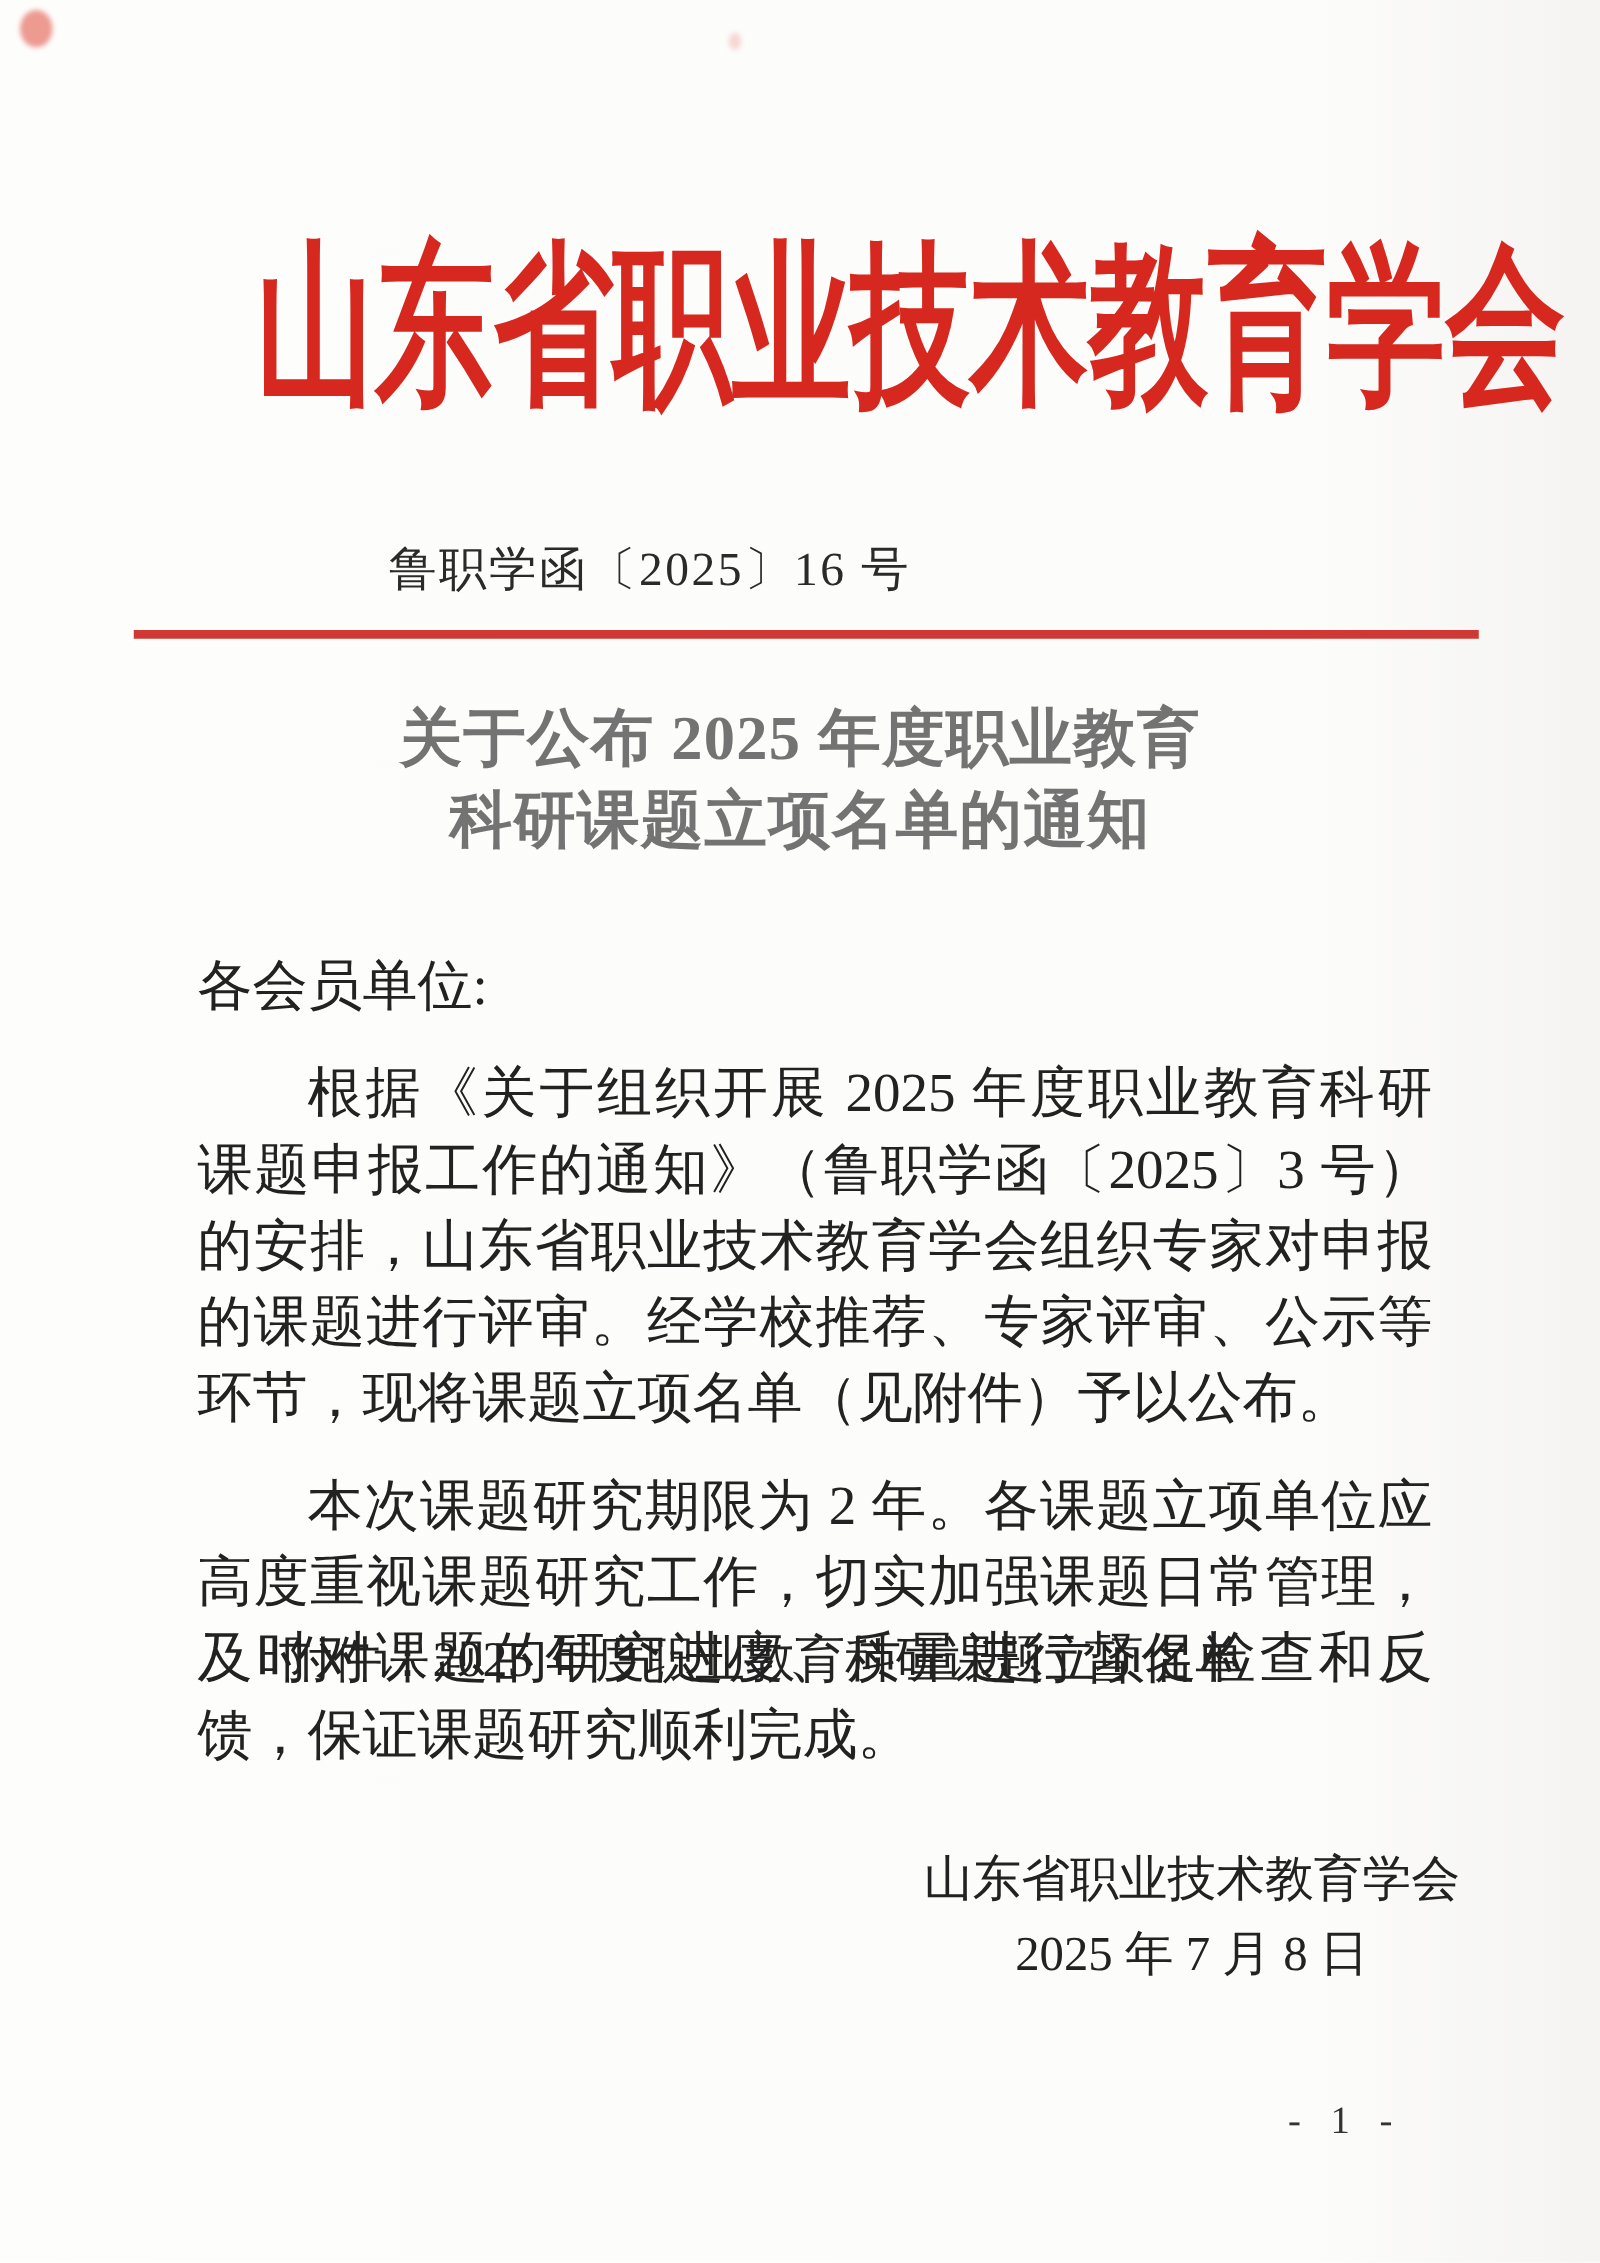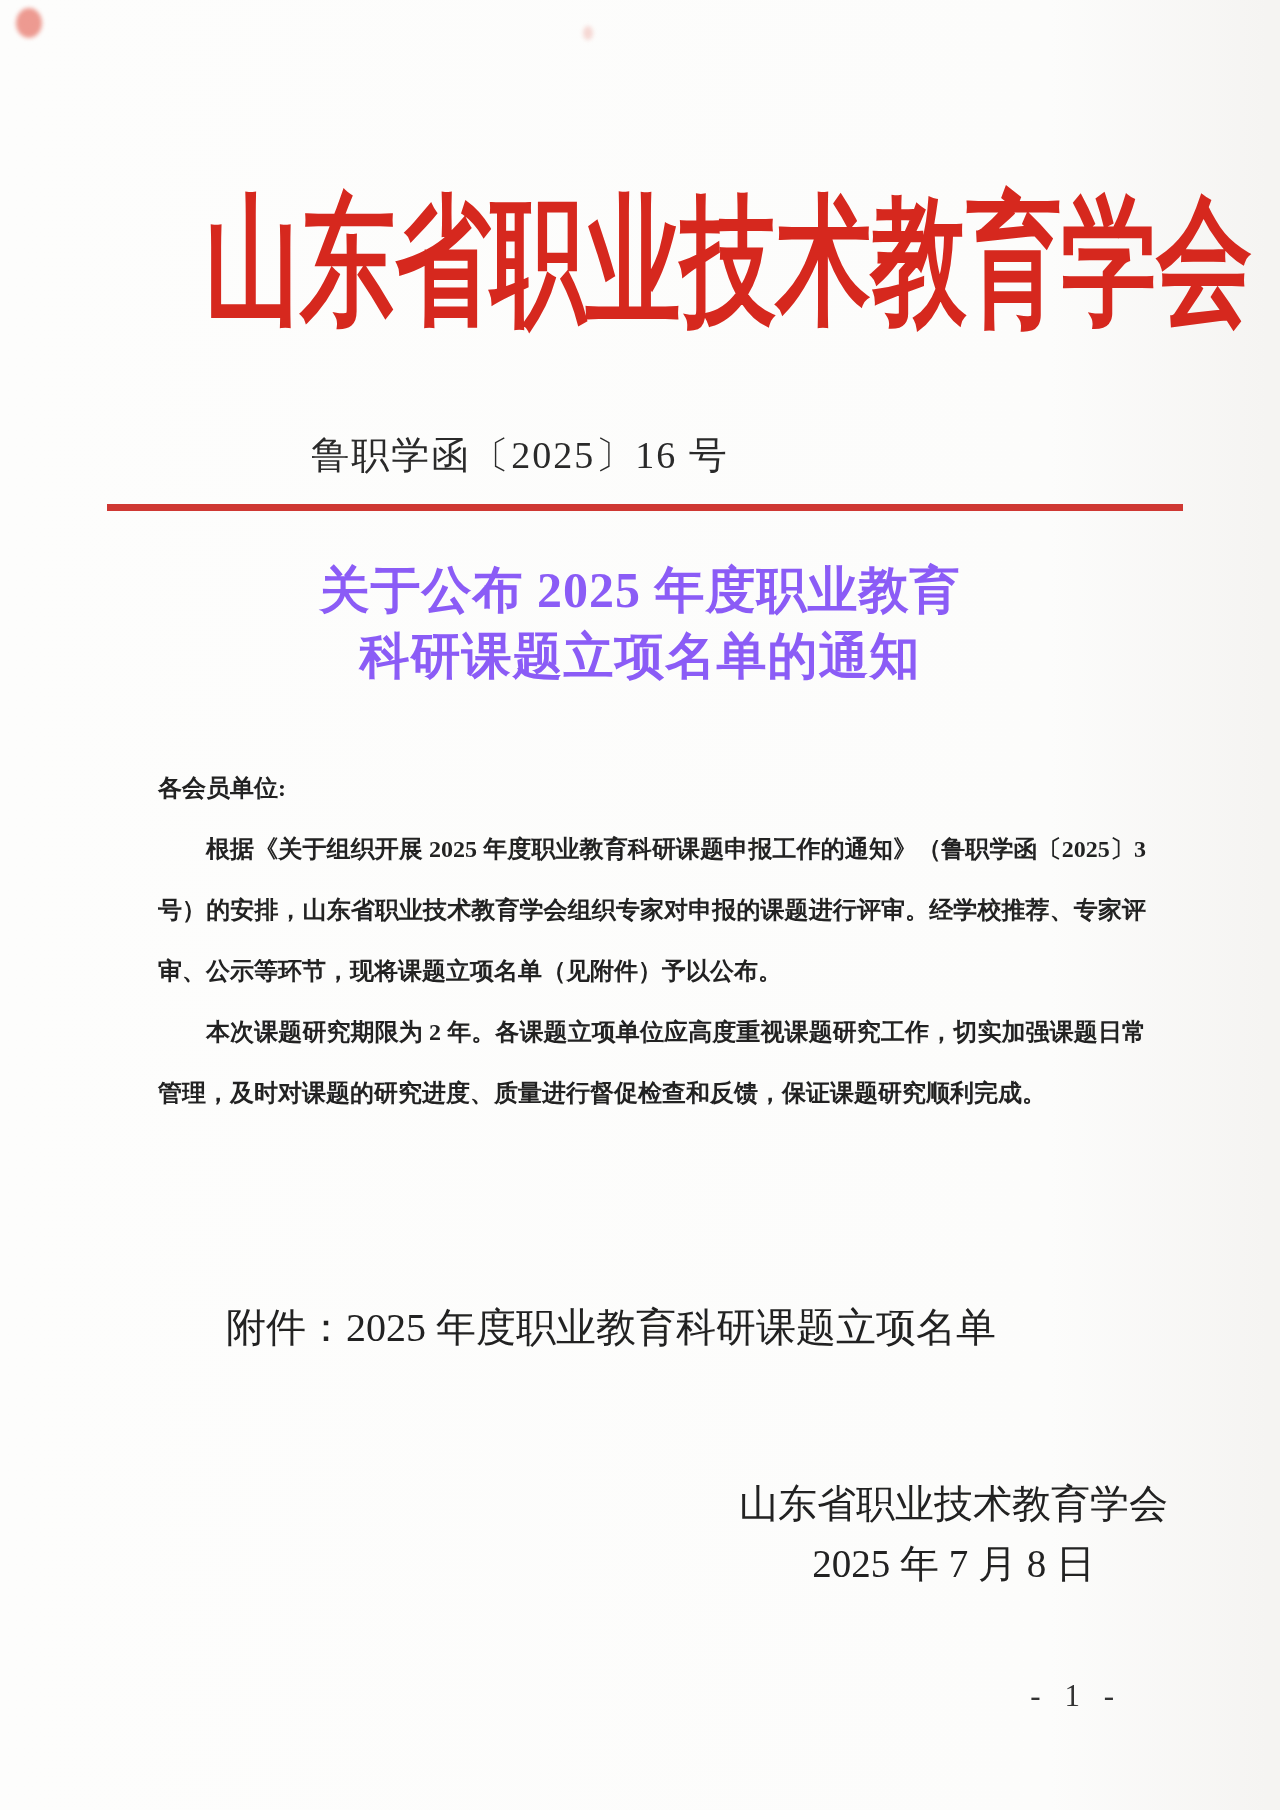--- a/index.html
+++ b/index.html
@@ -27,28 +27,28 @@
     position:absolute; top:430px; left:0; width:1040px;
     text-align:center; font-size:38px; letter-spacing:2px; color:#2a2a2a;
   }
   .red-rule {
     position:absolute; top:504px; left:107px; width:1076px; height:7px;
     background:#cf3833;
   }
   .doc-title {
     position:absolute; top:557px; left:0; width:1280px;
     text-align:center; font-size:50px; line-height:66px;
-    font-weight:700; color:#8b5cf6; letter-spacing:1px;
+    font-weight:700; color:#737373; letter-spacing:1px;
   }
   .body-text {
     position:absolute; top:758px; left:158px; width:988px;
-    font-size:24px; line-height:61px; color:#222;font-weight:bold;
+    font-size:44px; line-height:61px; color:#222;
   }
   .body-text p { margin:0; text-align:justify; }
-  .body-text p.indent { text-indent:2em; }
+  .body-text p.indent { text-indent:2em;margin-top:25px; }
   .attachment {
     position:absolute; top:1297px; left:146px; width:988px;
     font-size:40px; line-height:61px; text-indent:2em; color:#222;
   }
   .sign-block {
     position:absolute; top:1474px; right:112px;
     text-align:center; font-size:39px; line-height:60px; color:#222;
     white-space:nowrap;
   }
   .page-number {

